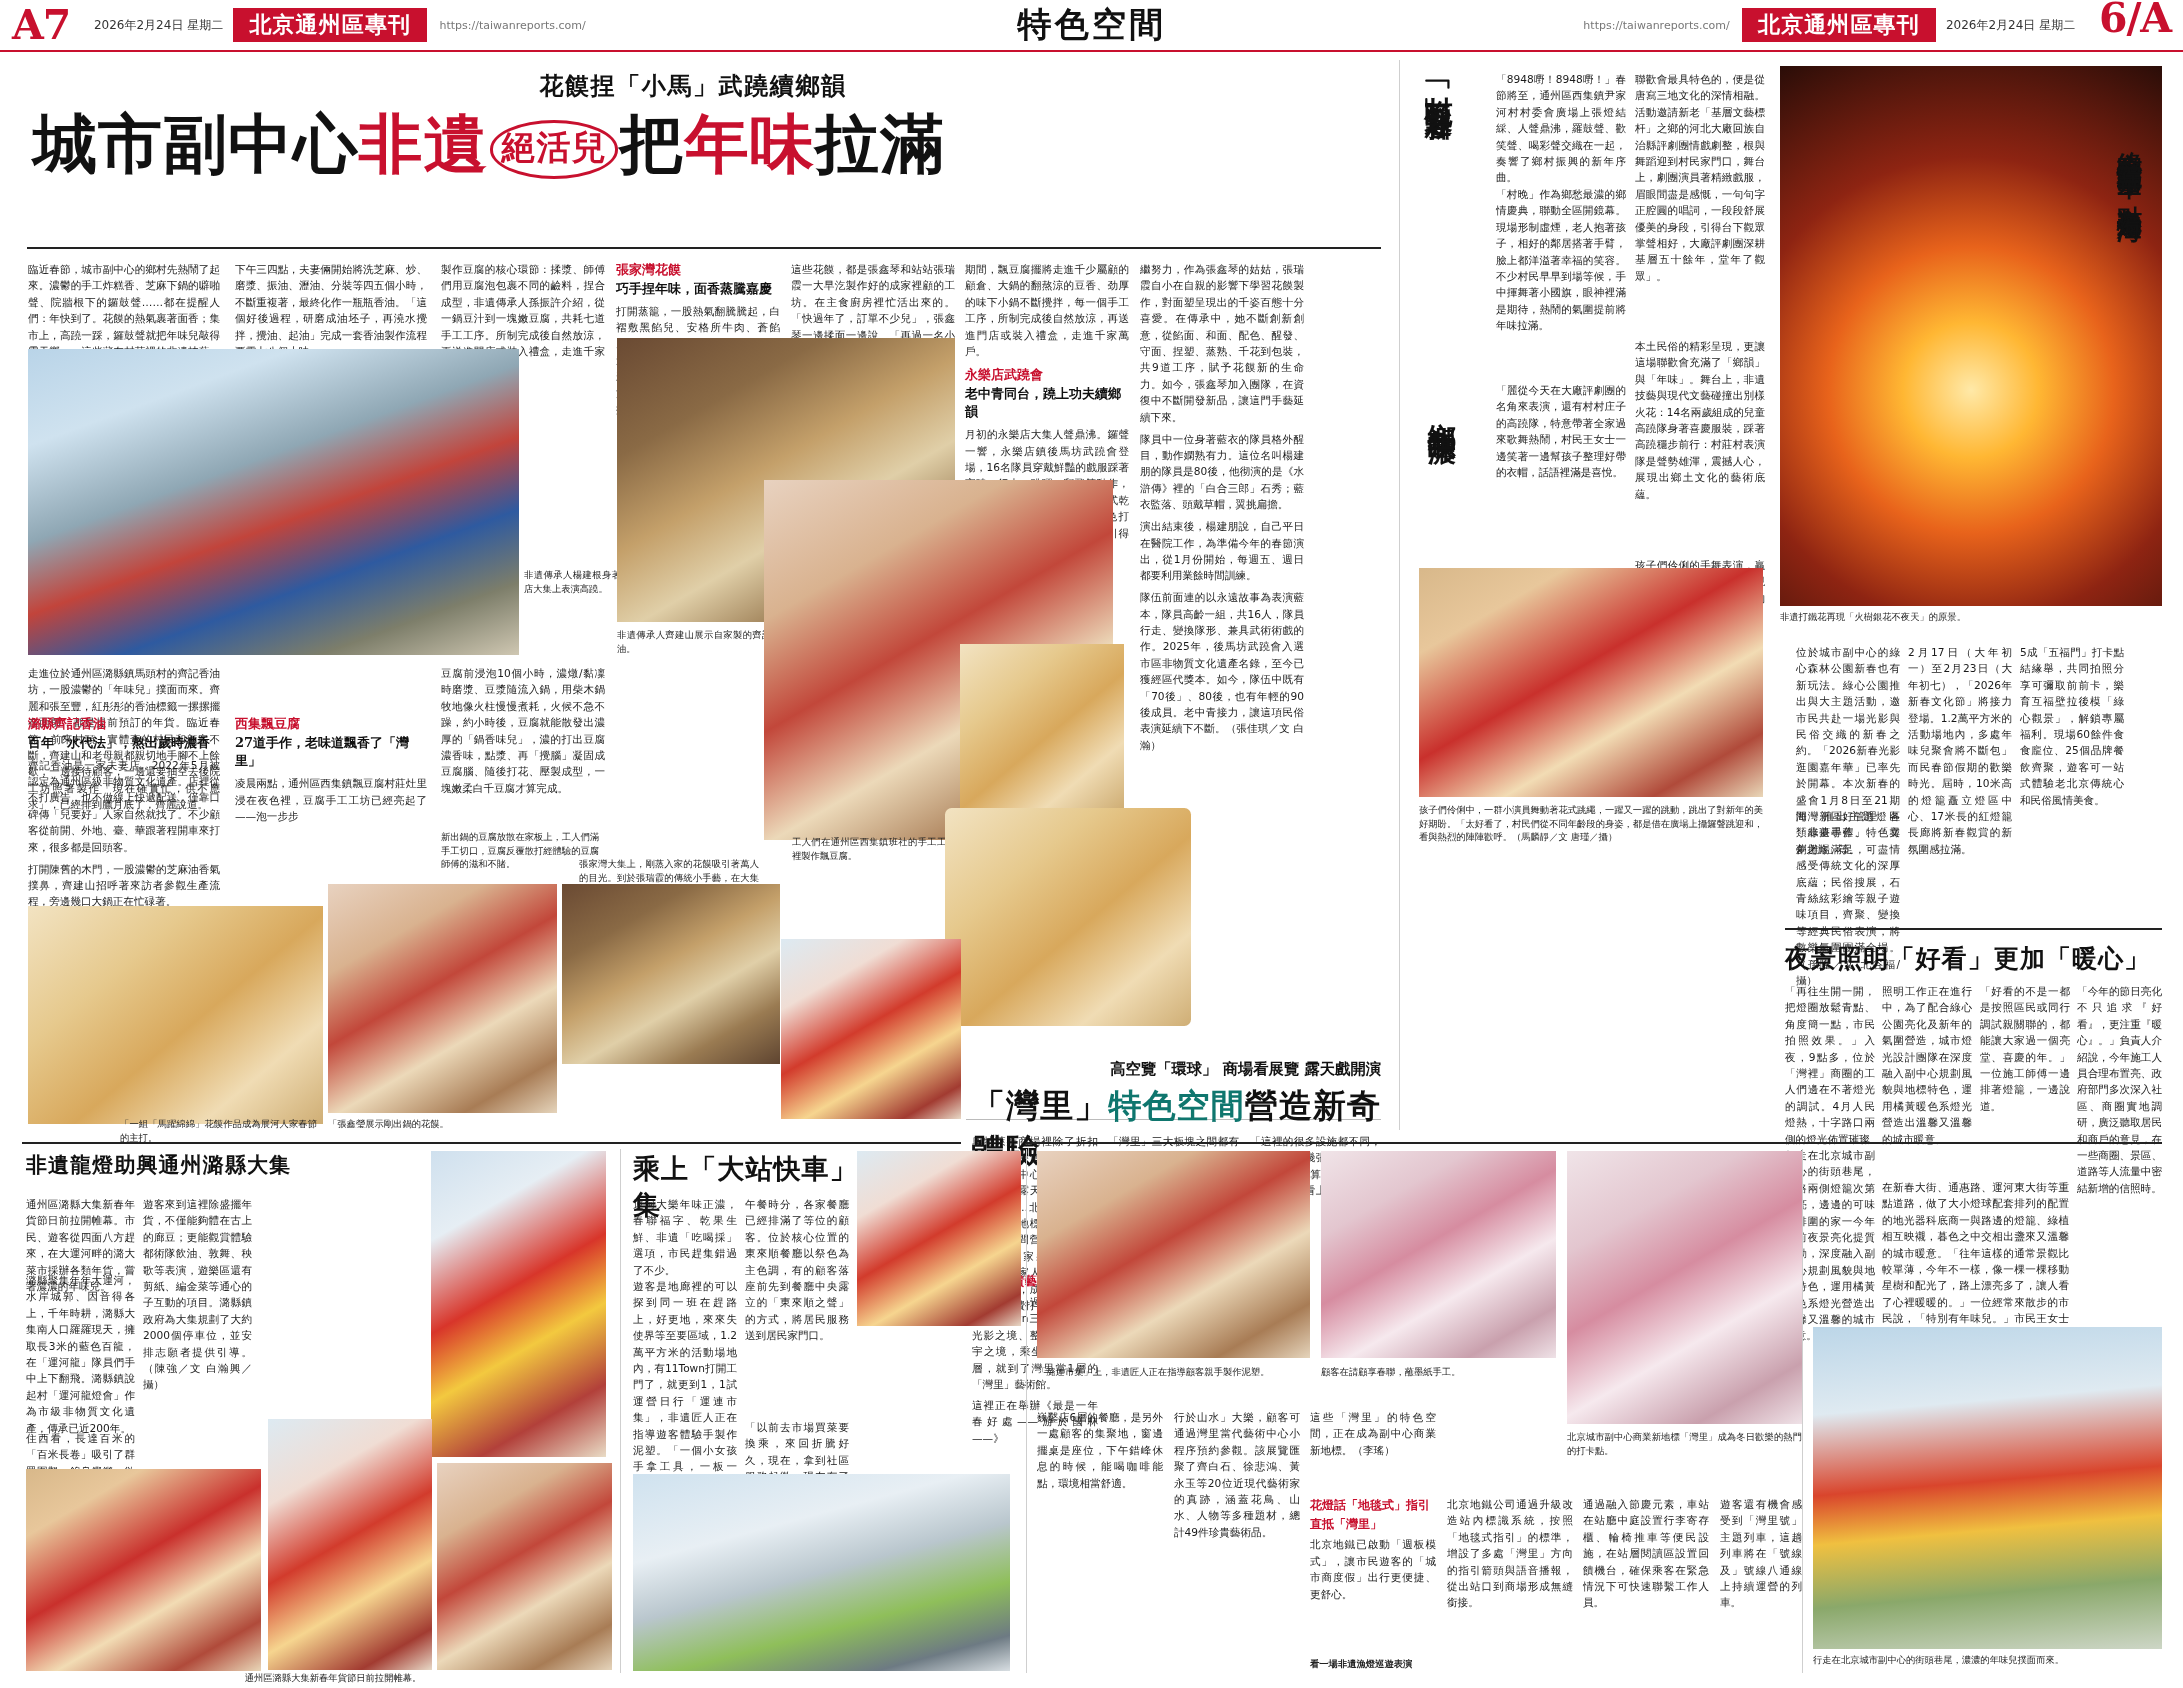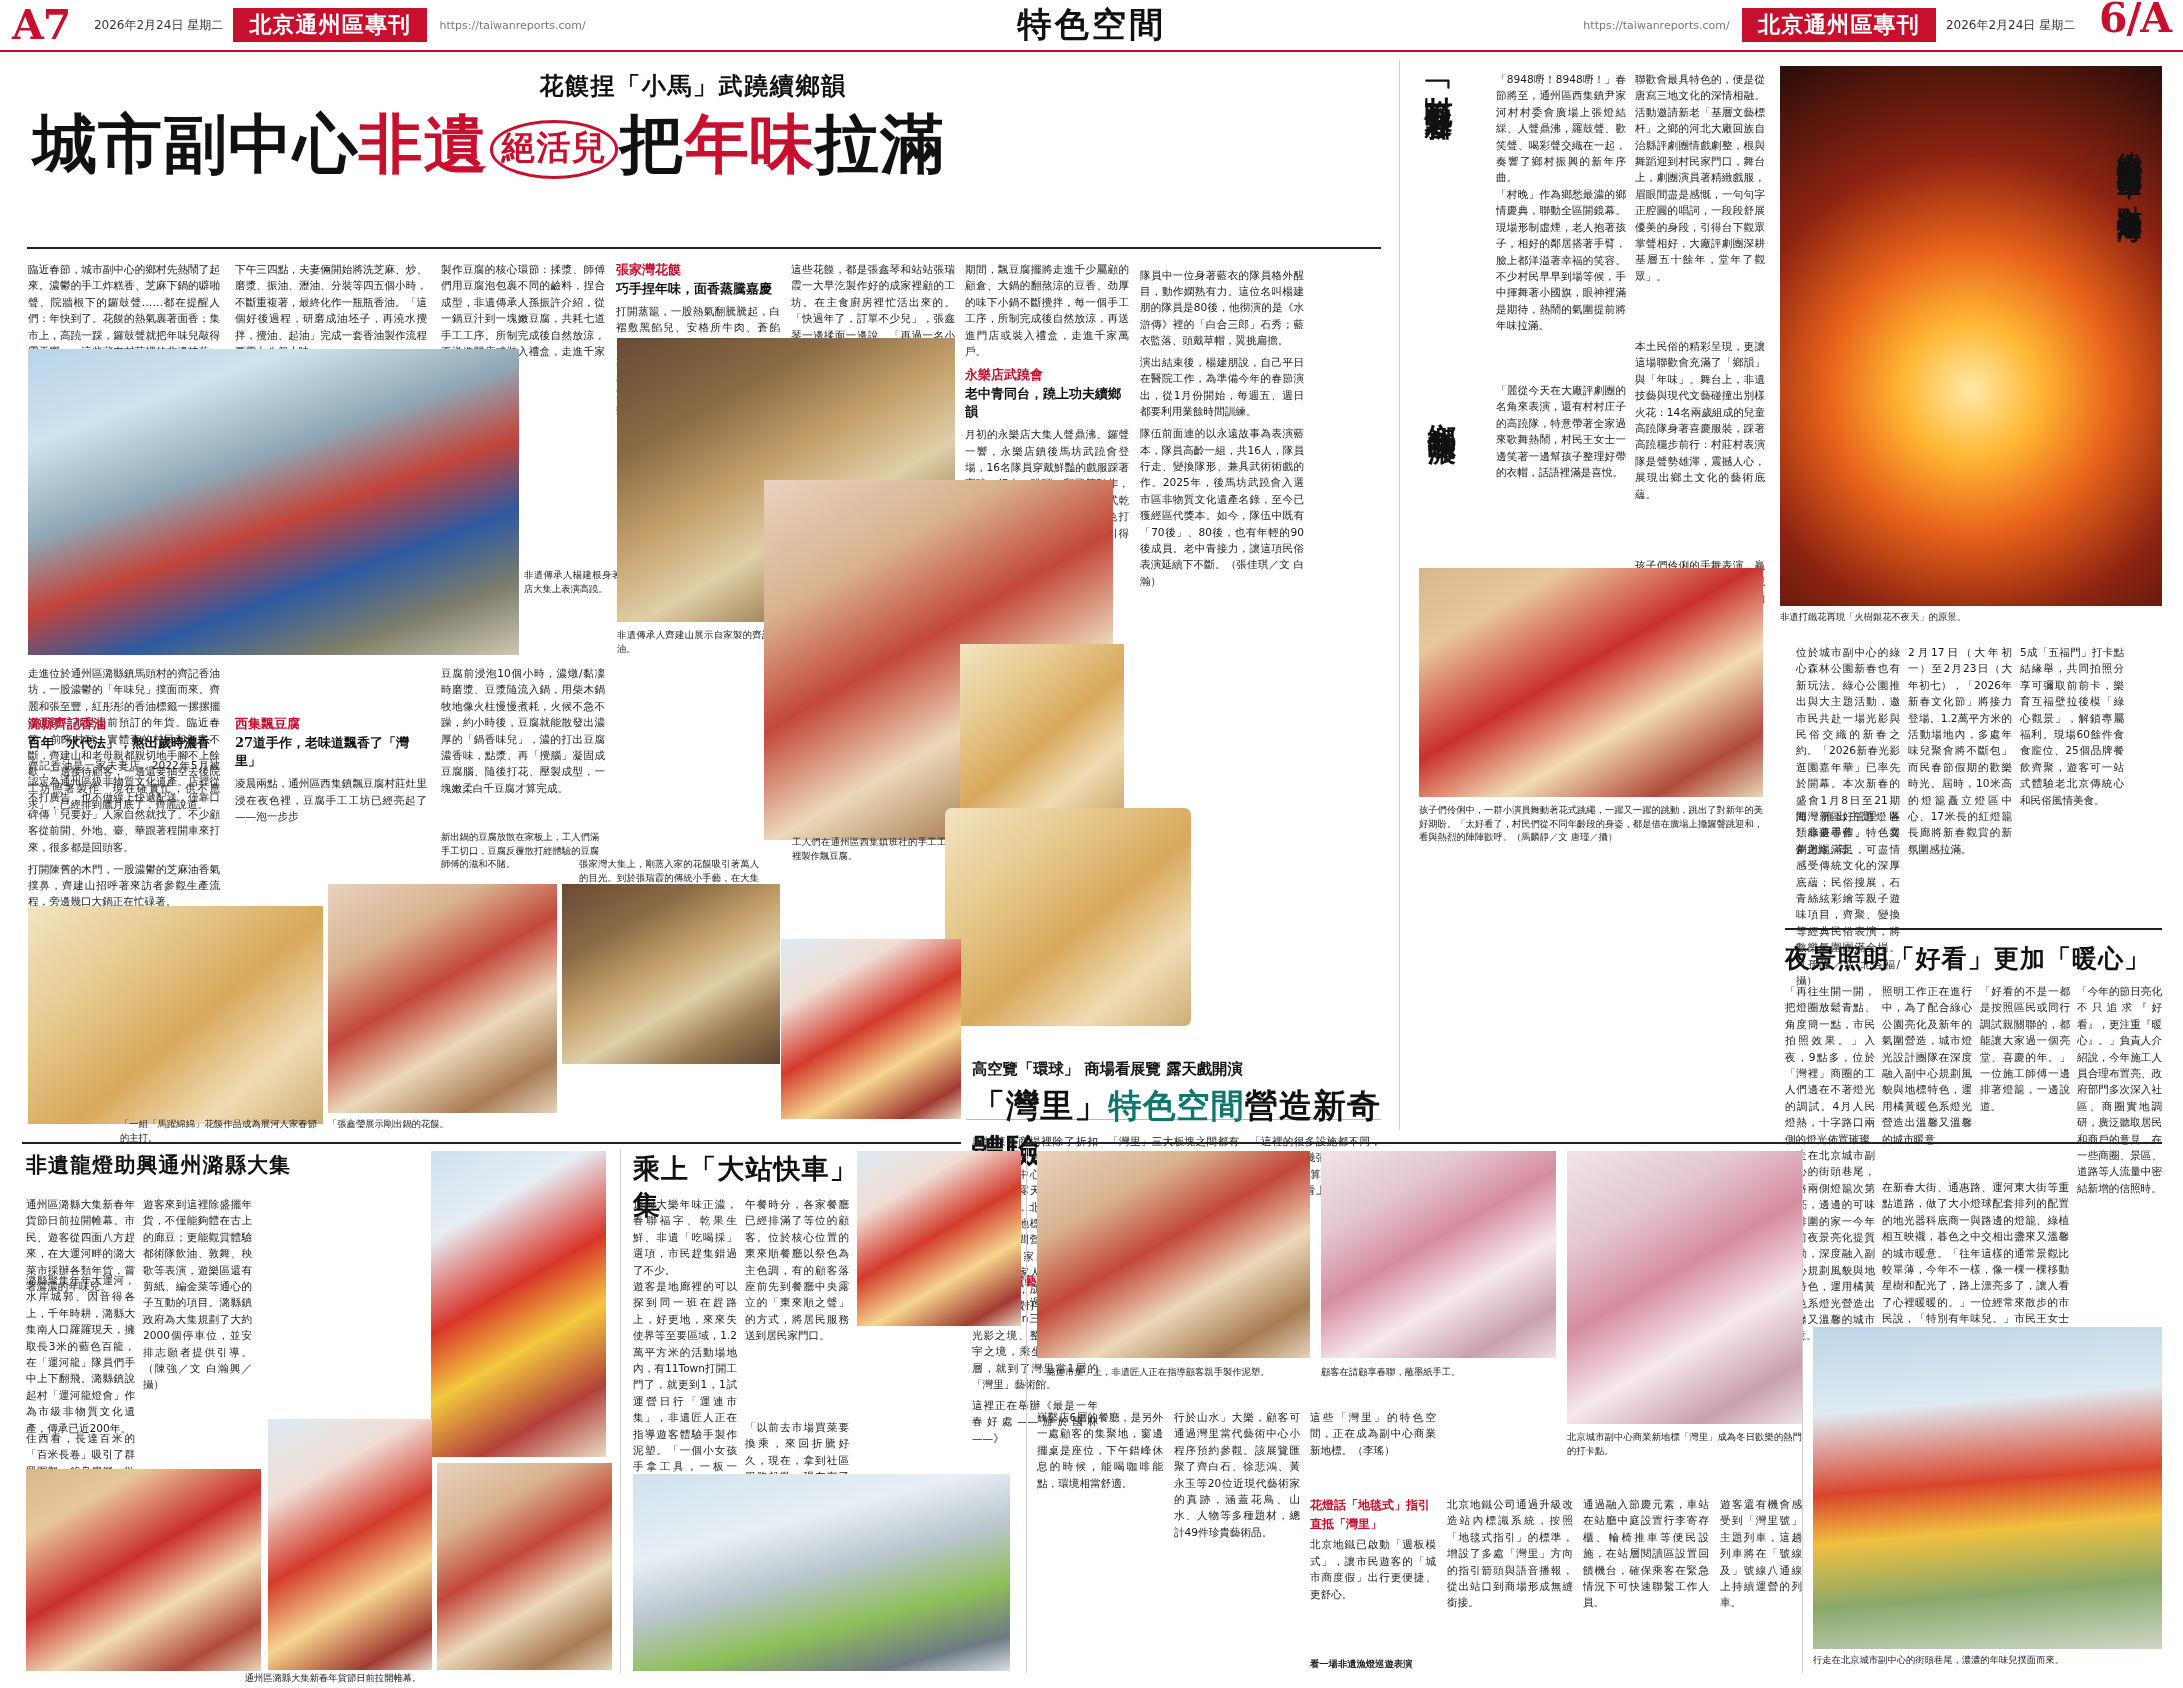--- a/index.html
+++ b/index.html
@@ -171,20 +171,21 @@
   <div class="col body-cn" style="left:791px; top:261px; width:164px;">這些花饃，都是張鑫琴和站站張瑞霞一大早汔製作好的成家裡顧的工坊。在主食廚房裡忙活出來的。「快過年了，訂單不少兒」，張鑫琴一邊揉面一邊說。「再過一名小味女生，外她是通州非遺花饃技藝第四代傳承人，從小跟著家裡人學做花饃，很早就所謂小家時」，揉完面拿捏了蓮門手藝，沒有兒現著做，把所有做的自己剪揉手捏的創意製作格外感興趣。</div>
 
   <div class="col" style="left:965px; top:261px; width:164px;">
     <div class="body-cn">期間，飄豆腐擺將走進千少屬顧的顧倉、大鍋的翻熬涼的豆香、劲厚的味下小鍋不斷攪拌，每一個手工工序，所制完成後自然放涼，再送進門店或裝入禮盒，走進千家萬戶。</div>
     <div class="subhead-red" style="margin-top:6.6px;">永樂店武蹺會</div>
     <div class="subhead-blk">老中青同台，蹺上功夫續鄉韻</div>
     <div class="body-cn" style="margin-top:4.4px;">月初的永樂店大集人聲鼎沸。鑼聲一響，永樂店鎮後馬坊武蹺會登場，16名隊員穿戴鮮豔的戲服踩著高蹺，行走、跳躍、翻飛等動作，時而跳平小腳，表演的一招一式乾淨利落，現場「鑼象」「轎色打扮」等高難度動作接連上演，引得圍觀村民陣陣喝采。</div>
   </div>
 
   <div class="col" style="left:1140px; top:261px; width:164px;">
+    <div class="body-cn">繼努力，作為張鑫琴的姑姑，張瑞霞自小在自親的影響下學習花饃製作，對面塑呈現出的千姿百態十分喜愛。在傳承中，她不斷創新創意，從餡面、和面、配色、醒發、守面、捏塑、蒸熟、千花到包裝，共9道工序，賦予花饃新的生命力。如今，張鑫琴加入團隊，在資復中不斷開發新品，讓這門手藝延續下來。</div>
     <div class="body-cn" style="margin-top:5.5px;">隊員中一位身著藍衣的隊員格外醒目，動作嫻熟有力。這位名叫楊建朋的隊員是80後，他彻演的是《水滸傳》裡的「白合三郎」石秀；藍衣監落、頭戴草帽，翼挑扁擔。</div>
     <div class="body-cn" style="margin-top:5.5px;">演出結束後，楊建朋說，自己平日在醫院工作，為準備今年的春節演出，從1月份開始，每週五、週日都要利用業餘時間訓練。</div>
     <div class="body-cn" style="margin-top:5.5px;">隊伍前面連的以永遠故事為表演藍本，隊員高齡一組，共16人，隊員行走、變換隊形、兼具武術術戲的作。2025年，後馬坊武蹺會入選市區非物質文化遺產名錄，至今已獲經區代獎本。如今，隊伍中既有「70後」、80後，也有年輕的90後成員。老中青接力，讓這項民俗表演延續下不斷。（張佳琪／文 白瀚）</div>
   </div>
 
   <div class="photo p-stilt" style="left:28px; top:349px; width:491px; height:306px;">
     <div class="ph-inner"></div>
   </div>
   <div class="caption-box" style="left:524px; top:568px; width:175px;">
     <div class="cap">非遺傳承人楊建根身著一身藍衣，在永樂店大集上表演高蹺。</div>
@@ -249,21 +250,21 @@
   <div class="photo p-kitchen" style="left:562px; top:884px; width:218px; height:180px;">
       <div class="ph-inner"></div>
     </div>
 
   <div class="photo p-performer" style="left:781px; top:939px; width:180px; height:180px;">
       <div class="ph-inner"></div>
     </div>
 
   <div class="hrule" style="left:966px; top:1119px; width:415px;"></div>
 
-  <div class="col" style="left:972px; top:1059px; width:409px; text-align:left;">
+  <div class="col" style="left:972px; top:1059px; width:409px; text-align:right;">
     <div style="font-family:'DejaVu Serif','Liberation Serif',serif; font-size:15.3px; font-weight:bold;">高空覽「環球」 商場看展覽 露天戲開演</div>
   </div>
   <div class="col" style="left:972px; top:1084px; width:415px;">
     <div class="sec-title" style="font-size:33px;">
       <span>「灣里」</span><span class="red">特色空間</span><span>營造新奇體驗</span>
     </div>
   </div>
   <div class="col body-cn" style="left:972px; top:1133px; width:126px;">奧特萊斯商場裡除了折扣店，還有美食、展覽空間甚至藝術中心；坐在露台賞燈或在露天劇場裡看戲劇演出……北京城市副中心商業新地標「灣里」很多特色空間營造出新奇體驗，覆蓋家裝、年輕群體、精緻家人等多樣化全方位客群，成為今日高峰期間的消費打卡點。</div>
   <div class="col" style="left:1108px; top:1133px; width:131px;">
     <div class="body-cn">「灣里」三大板塊之間都有通道相連，從三折拼We11Town連通戶外的「翻小廊」，「戲劇活邁舞台」正在打造前劇演天劇場。這種廊商旅上的特色空間打造，有一種中國國家地理探索中心，不少家長帶著孩子來到「恐龍星球」探索；在OUR CASTLE餐廳，幾位探店生播主相拍攝盡鏡，在露天餐桌風格的空間內錄製短視頻……</div>

